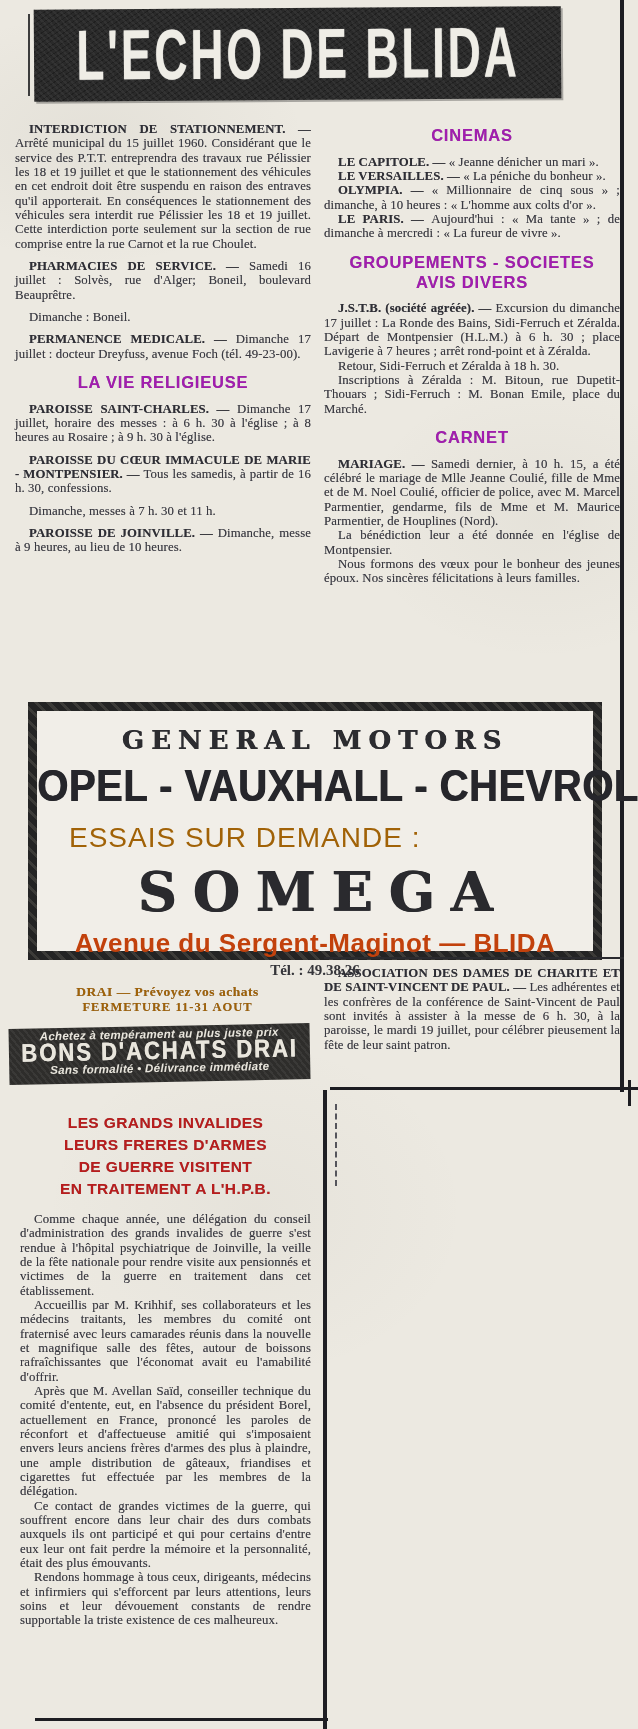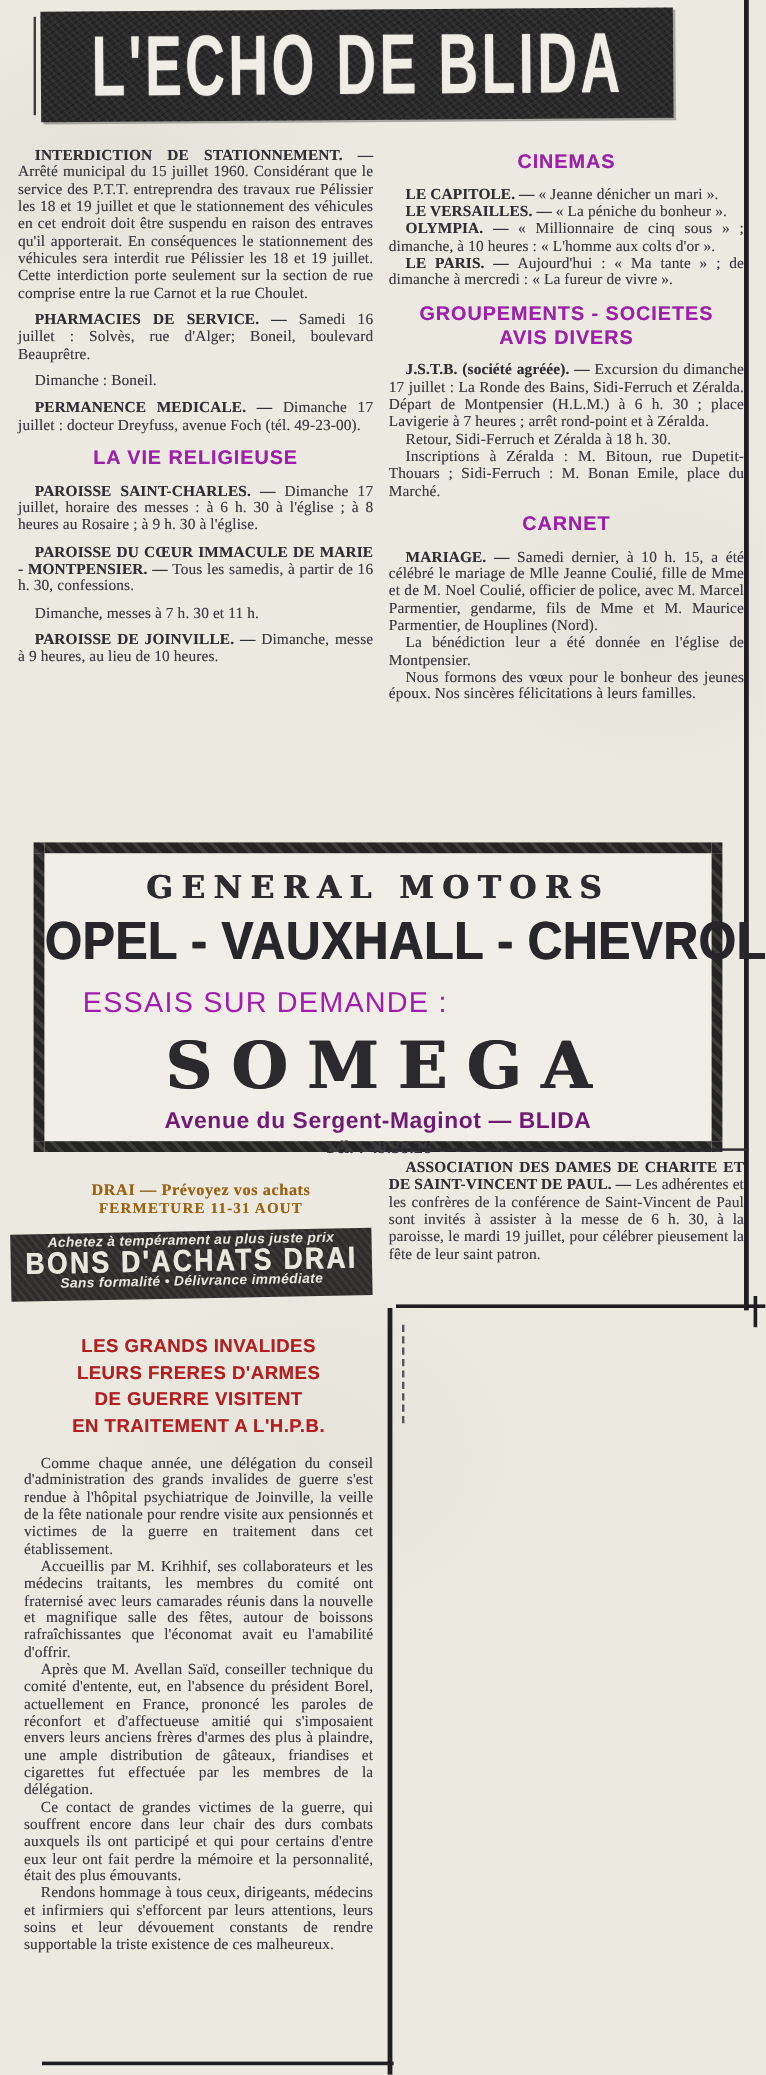--- a/index.html
+++ b/index.html
@@ -53,27 +53,27 @@
     border:9px solid #2f2f2f;
     border-image:repeating-linear-gradient(45deg,#242424 0 6px,#3c3b38 6px 9px) 9;
     background:rgba(255,255,255,0.25);
     text-align:center;padding-top:14px;
   }
   .gm-brand{font-family:"DejaVu Serif", serif;font-weight:bold;font-size:26px;
     letter-spacing:7px;color:#2c2c30;text-shadow:0.6px 0 #2c2c30;}
   .gm-makes{font-family:"Liberation Sans", sans-serif;font-weight:bold;font-size:40px;
     letter-spacing:0.5px;color:#26262b;margin-top:8px;transform:scale(1,1.12);
     text-shadow:0.8px 0 #26262b;white-space:nowrap;}
-  .gm-tagline{font-family:"Liberation Sans", sans-serif;font-size:24px;color:#a21caf;
+  .gm-tagline{font-family:"Liberation Sans", sans-serif;font-size:28px;color:#a16207;
     text-align:left;margin:14px 0 0 32px;letter-spacing:1px;}
   .gm-dealer{font-family:"DejaVu Serif", serif;font-weight:bold;font-size:54px;
     letter-spacing:16px;color:#2a2a2e;margin-top:6px;text-shadow:1px 0 #2a2a2e;
     text-indent:16px;}
-  .gm-address{font-family:"Liberation Sans", sans-serif;font-weight:bold;font-size:19px;
-    color:#701a75;margin-top:4px;letter-spacing:0.5px;}
+  .gm-address{font-family:"Liberation Sans", sans-serif;font-weight:bold;font-size:26px;
+    color:#c2410c;margin-top:4px;letter-spacing:0.5px;}
   .gm-phone{font-family:Liberation Serif, serif;font-weight:bold;font-size:15px;
     color:#35353a;margin-top:3px;}
   
   .drai-note{left:40px;top:984px;width:255px;text-align:center;
     font-weight:bold;color:#a16207;text-shadow:0 0 0.5px rgba(58,58,66,0.5);}
   .drai-note .l1{font-size:13.5px;letter-spacing:0.5px;}
   .drai-note .l2{font-size:12.5px;letter-spacing:1px;}
   .drai-banner{
     left:9px;top:1026px;width:301px;height:56px;box-sizing:border-box;
     background:

